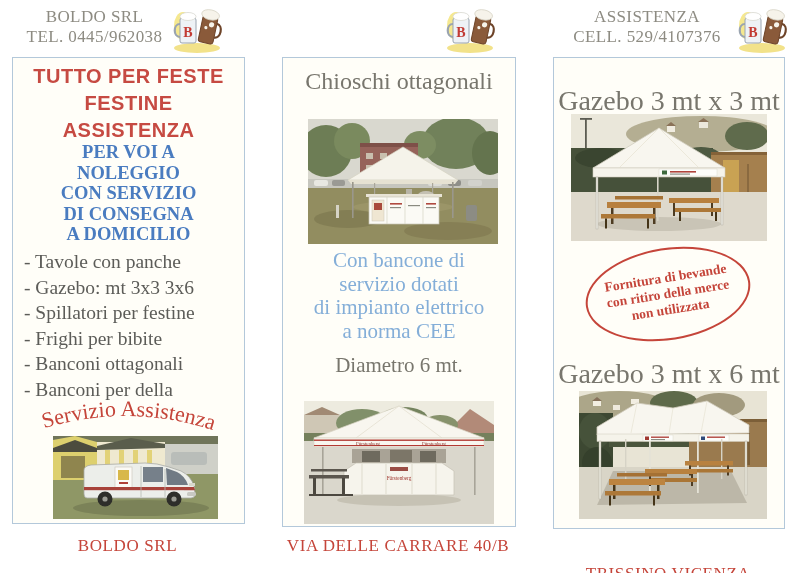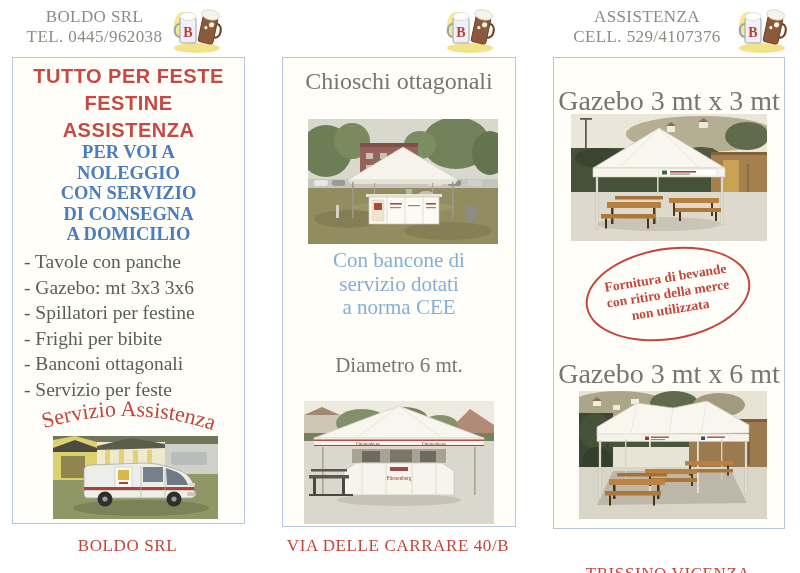--- a/index.html
+++ b/index.html
@@ -119,21 +119,21 @@
       <div>CON SERVIZIO</div>
       <div>DI CONSEGNA</div>
       <div>A DOMICILIO</div>
     </div>
     <div class="list">
       <div>- Tavole con panche</div>
       <div>- Gazebo: mt 3x3 3x6</div>
       <div>- Spillatori per festine</div>
       <div>- Frighi per bibite</div>
       <div>- Banconi ottagonali</div>
-      <div>- Servizio per feste</div>
+      <div>- Banconi per della</div>
     </div>
     <svg id="arc-svg" viewBox="0 0 215 38">
       <path id="arc-path" d="M 12,33 Q 107,0 203,35" fill="none"></path>
       <text font-size="22" fill="#c5453a" font-family="Liberation Serif, serif" text-anchor="middle">
         <textPath href="#arc-path" startOffset="50%">Servizio Assistenza</textPath>
       </text>
     </svg>
     <svg class="photo" id="photo-van" viewBox="0 0 165 83" role="img" aria-label="White delivery van parked on grass in front of yellow party tents">
       <rect width="165" height="83" fill="#8f9766"></rect>
       <rect width="165" height="10" fill="#70755a"></rect>
@@ -215,20 +215,21 @@
       <rect x="82" y="88" width="11" height="1.2" fill="#8a8a80"></rect>
       <rect x="100" y="86" width="12" height="1.2" fill="#8a8a80"></rect>
       <rect x="118" y="84" width="10" height="1.6" fill="#b04a40"></rect>
       <rect x="118" y="88" width="10" height="1.2" fill="#8a8a80"></rect>
       <rect x="158" y="86" width="11" height="16" rx="2" fill="#8c8c84"></rect>
       <rect x="28" y="86" width="3" height="13" fill="#d6d3c6"></rect>
     </svg>
     <div class="mid-body">
       <div>Con bancone di</div>
       <div>servizio dotati</div>
+      <div>di impianto elettrico</div>
       <div>a norma CEE</div>
     </div>
     <div class="mid-note">Diametro 6 mt.</div>
     <svg class="photo" id="photo-fuerst" viewBox="0 0 190 123" role="img" aria-label="Octagonal Fürstenberg kiosk with wide white umbrella canopy and a bench">
       <rect width="190" height="123" fill="#edebdf"></rect>
       <rect x="0" y="14" width="36" height="20" fill="#cfc7b5"></rect>
       <polygon points="0,14 18,6 36,14" fill="#a18a74"></polygon>
       <polygon points="148,26 166,8 190,24 190,34 148,34" fill="#b28a78"></polygon>
       <ellipse cx="58" cy="22" rx="26" ry="14" fill="#81906a"></ellipse>
       <ellipse cx="100" cy="18" rx="24" ry="12" fill="#74835e"></ellipse>

